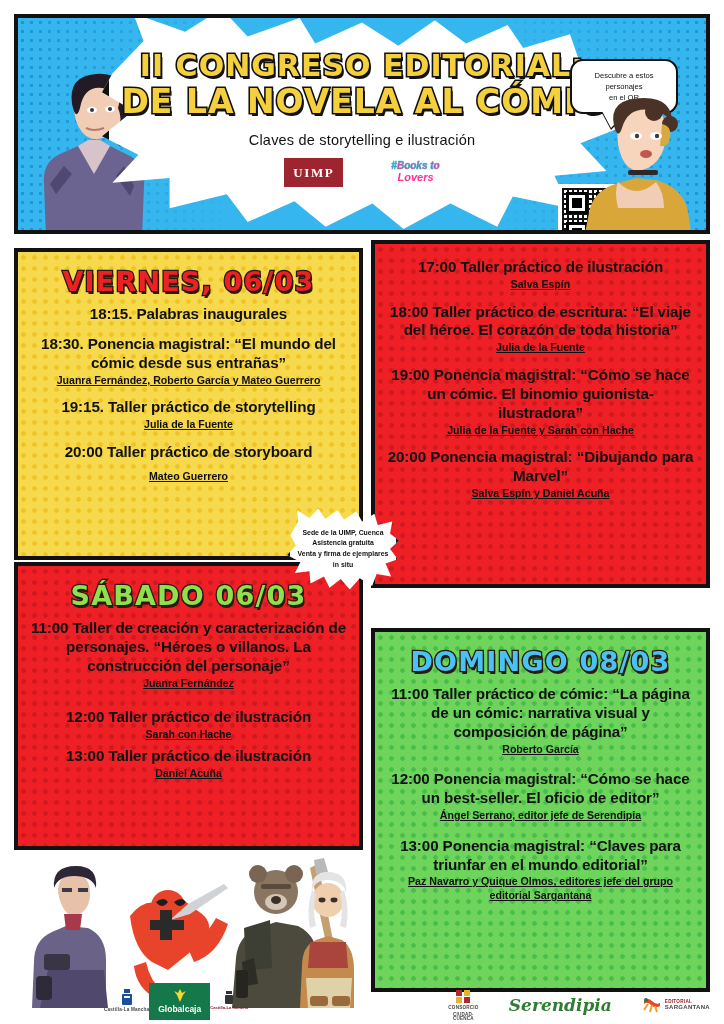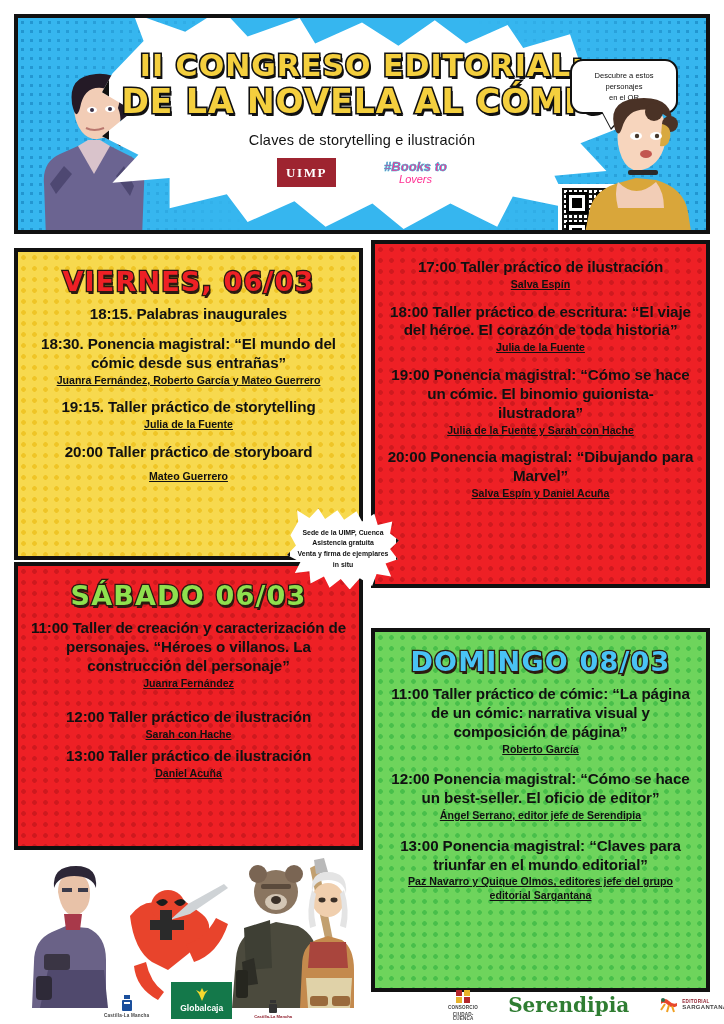--- a/index.html
+++ b/index.html
@@ -41,23 +41,23 @@
       -webkit-text-stroke:3.2px #111;paint-order:stroke fill;
       text-shadow:2px 3px 0 #111;}
   .title-line.l2{font-size:33px;margin-top:4px;}
   .subtitle{margin-top:12px;font-size:14.5px;color:#111;font-weight:400;
       font-family:"Liberation Sans",sans-serif;letter-spacing:.2px;}
 
   .logos-row{margin-top:10px;display:flex;align-items:center;gap:48px;}
   .uimp{background:#9e2430;color:#fff;font-weight:bold;font-size:13px;
         padding:7px 9px 6px;letter-spacing:1.6px;font-family:"Liberation Serif",serif;}
   .btl{display:flex;flex-direction:column;align-items:center;line-height:1;}
-  .btl .l1{font-size:13px;font-weight:bold;color:#ff2f92;font-style:italic;
+  .btl .l1{font-size:10px;font-weight:bold;color:#ff2f92;font-style:italic;
           -webkit-text-stroke:.6px #2ab7d6;}
-  .btl .l2{font-size:11px;font-weight:normal;color:#ff2f92;font-style:italic;margin-top:1px;}
+  .btl .l2{font-size:11px;font-weight:bold;color:#ff2f92;font-style:italic;margin-top:1px;}
 
   
   .bubble{position:absolute;left:552px;top:41px;width:108px;height:55px;
      background:#fff;border:2.6px solid #111;border-radius:13px;
      display:flex;flex-direction:column;align-items:center;justify-content:center;
      text-align:center;font-size:7.6px;line-height:1.45;color:#111;padding:3px 5px;box-sizing:border-box;}
   .bubble:after{content:"";position:absolute;left:30px;bottom:-16px;width:0;height:0;
      border-left:9px solid transparent;border-right:16px solid transparent;
      border-top:17px solid #fff;filter:drop-shadow(0 2px 0 #111);}
 
@@ -118,30 +118,30 @@
        99% 62%, 88% 67%, 93% 82%, 80% 79%, 76% 93%, 65% 84%, 56% 97%, 48% 85%,
        38% 95%, 33% 82%, 21% 90%, 20% 76%, 7% 78%, 12% 65%, 0% 57%, 8% 46%);}
   .note .txt{font-size:6.9px;line-height:1.55;color:#111;text-align:center;
      font-weight:bold;padding:0 7px;}
 
   
   .bottom{position:absolute;left:0;top:852px;width:724px;height:172px;}
   .chars{position:absolute;left:18px;top:6px;width:340px;height:150px;}
 
   .sponsors-left{position:absolute;left:104px;top:983px;width:270px;height:36px;
-     display:flex;align-items:flex-end;gap:22px;}
+     display:flex;align-items:center;}
   .sponsors-right{position:absolute;left:448px;top:990px;width:262px;height:30px;
      display:flex;align-items:center;gap:30px;}
 
   .lg{display:flex;flex-direction:column;align-items:center;line-height:1;}
   .lg .cap{font-size:4.6px;font-weight:bold;color:#444;margin-top:2px;text-align:center;letter-spacing:.2px;}
   .lg .cap2{font-size:4.2px;font-weight:bold;color:#8e1b2a;text-align:center;}
   .globalcaja{background:#14784a;padding:6px 9px;display:flex;flex-direction:column;align-items:center;}
   .globalcaja .nm{color:#fff;font-size:8.5px;font-weight:bold;margin-top:2px;}
-  .serendipia{color:#2f7d32;font-size:20px;font-family:"DejaVu Serif",serif;font-weight:bold;}
+  .serendipia{color:#2f7d32;font-size:17px;font-style:italic;font-family:"DejaVu Serif",serif;font-weight:bold;}
   .sarg{display:flex;align-items:center;gap:3px;}
   .sarg .txt{display:flex;flex-direction:column;line-height:1.15;}
   .sarg .a{font-size:4.6px;font-weight:bold;color:#8e1b2a;letter-spacing:.3px;}
   .sarg .b{font-size:6px;font-weight:bold;color:#444;letter-spacing:.3px;}
 </style>
 </head>
 <body>
 
 <div class="poster">
 

